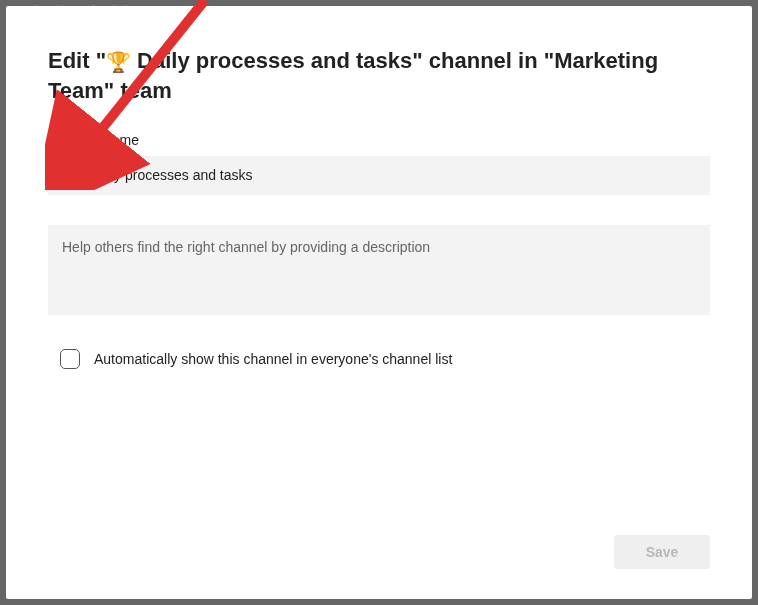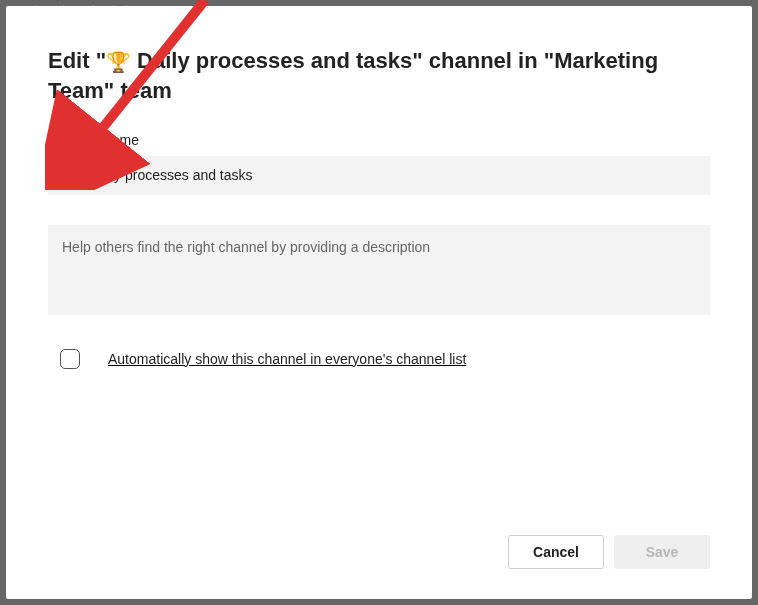--- a/index.html
+++ b/index.html
@@ -88,24 +88,23 @@
       font-family: inherit;
       outline: none;
     }
     .trophy-in-input {
       font-size: 16px;
     }
     .spacer-1 { height: 30px; }
     .checkbox-row {
       display: flex;
       align-items: center;
-      gap: 28px;
+      gap: 14px;
       margin-top: 34px;
       padding-left: 12px;
-      text-decoration: underline;
     }
     .checkbox {
       width: 20px;
       height: 20px;
       border: 1.5px solid #555;
       border-radius: 5px;
       background: #fff;
       cursor: pointer;
     }
     .checkbox-label {
@@ -169,21 +168,20 @@
   <div class="spacer-1"></div>
 
   <textarea class="text-input desc" placeholder="Help others find the right channel by providing a description" style=""></textarea>
 
   <div class="checkbox-row">
     <div class="checkbox"></div>
     <span class="checkbox-label">Automatically show this channel in everyone's channel list</span>
   </div>
 
   <div class="footer">
-    <button class="btn btn-cancel">Cancel</button>
     <button class="btn btn-save">Save</button>
   </div>
 
 </div>
 
 <svg class="arrow-overlay" width="200" height="200">
   <defs>
     <marker id="arrowhead" markerWidth="12" markerHeight="12" refX="3" refY="6" orient="auto">
       <polygon points="0 0, 12 6, 0 12" fill="#e03030"></polygon>
     </marker>

